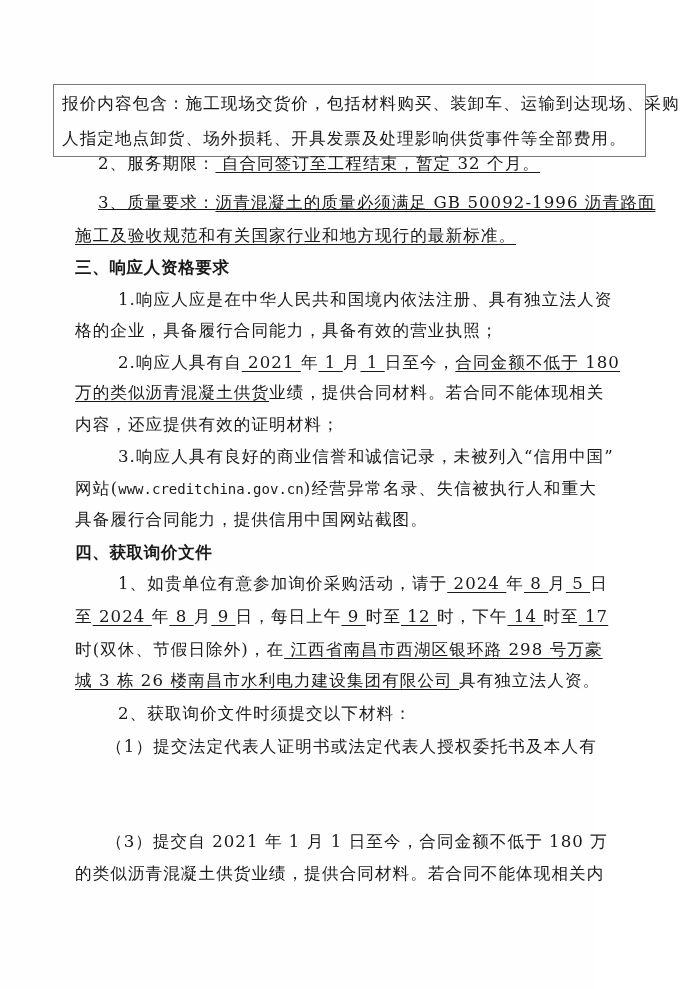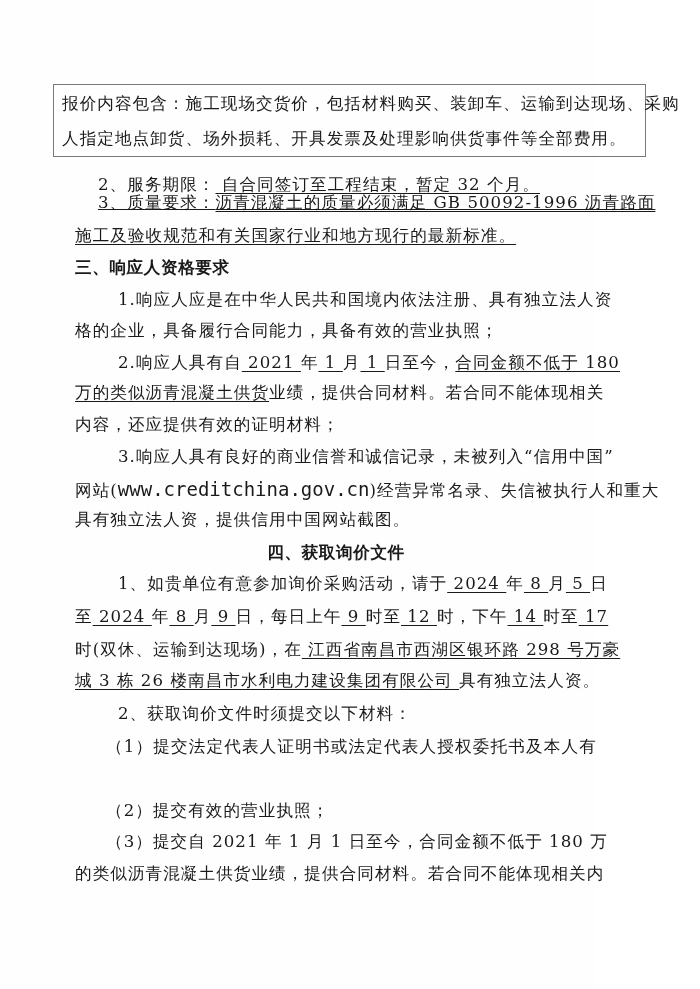--- a/index.html
+++ b/index.html
@@ -8,55 +8,54 @@
   .page { position: absolute; left: 0; top: 0; width: 596px; height: 989px; background: #fefefe; }
   .box { position: absolute; left: 53px; top: 84px; width: 593px; height: 73px;
          border: 1px solid #7a7a7a; box-sizing: border-box; }
   .line { position: absolute; left: 75px; width: 522px; height: 24px; line-height: 24px;
           font-size: 16.6px; white-space: nowrap; letter-spacing: 1.05px; }
   .jus { text-align: justify; text-align-last: justify; }
   .ind { left: 118px; width: 479px; }
   .ind2 { left: 98px; width: 499px; }
   .u { text-decoration: underline; text-decoration-thickness: 1px; text-underline-offset: 3px; }
   .b { font-weight: bold; font-family: "DejaVu Sans", "Liberation Sans", sans-serif; letter-spacing: 0.6px; }
-  .mono { font-family: "DejaVu Sans Mono", "Liberation Mono", monospace; letter-spacing: 0; font-size: 19px; margin-top: 31px; }
+  .mono { font-family: "DejaVu Sans Mono", "Liberation Mono", monospace; letter-spacing: 0; font-size: 14px; margin-top: 31px; }
 </style>
 </head>
 <body>
 
 <div class="page">
 
   <div class="box"></div>
   <div class="line jus" style="top:92px; left:62px; width:577px;">报价内容包含：施工现场交货价，包括材料购买、装卸车、运输到达现场、采购</div>
   <div class="line" style="top:127px; left:62px; width:577px;">人指定地点卸货、场外损耗、开具发票及处理影响供货事件等全部费用。</div>
 
-  <div class="line ind2" style="top:173px;"><span>2、服务期限：</span><span class="u"> 自合同签订至工程结束，暂定 32 个月。 </span></div>
+  <div class="line ind2" style="top:152px;"><span>2、服务期限：</span><span class="u"> 自合同签订至工程结束，暂定 32 个月。 </span></div>
 
   <div class="line ind2 jus" style="top:191px; width:499px;text-decoration:underline;"><span>3、质量要求：</span><span class="u">沥青混凝土的质量必须满足 GB 50092-1996 沥青路面</span></div>
   <div class="line" style="top:224px;"><span class="u">施工及验收规范和有关国家行业和地方现行的最新标准。</span></div>
 
   <div class="line b" style="top:256px;">三、响应人资格要求</div>
 
   <div class="line ind jus" style="top:288px;">1.响应人应是在中华人民共和国境内依法注册、具有独立法人资</div>
   <div class="line" style="top:319px;">格的企业，具备履行合同能力，具备有效的营业执照；</div>
 
   <div class="line ind jus" style="top:351px;"><span>2.响应人具有自</span><span class="u"> 2021 </span><span>年</span><span class="u"> 1 </span><span>月</span><span class="u"> 1 </span><span>日至今，</span><span class="u">合同金额不低于 180</span></div>
   <div class="line jus" style="top:381px;"><span class="u">万的类似沥青混凝土供货</span><span>业绩，提供合同材料。若合同不能体现相关</span></div>
   <div class="line" style="top:413px;">内容，还应提供有效的证明材料；</div>
 
   <div class="line ind jus" style="top:445px;">3.响应人具有良好的商业信誉和诚信记录，未被列入“信用中国”</div>
   <div class="line jus" style="top:477px;"><span>网站(</span><span class="mono">www.creditchina.gov.cn</span><span>)经营异常名录、失信被执行人和重大</span></div>
-  <div class="line" style="top:508px;">具有独立法人资，提供信用中国网站截图。</div>
+  <div class="line" style="top:508px;">具备履行合同能力，提供信用中国网站截图。</div>
 
-  <div class="line b" style="top:541px;text-align:center;">四、获取询价文件</div>
+  <div class="line b" style="top:541px;">四、获取询价文件</div>
 
   <div class="line ind jus" style="top:572px;"><span>1、如贵单位有意参加询价采购活动，请于</span><span class="u"> 2024 </span><span>年</span><span class="u"> 8 </span><span>月</span><span class="u"> 5 </span><span>日</span></div>
   <div class="line jus" style="top:605px;"><span>至</span><span class="u"> 2024 </span><span>年</span><span class="u"> 8 </span><span>月</span><span class="u"> 9 </span><span>日，每日上午</span><span class="u"> 9 </span><span>时至</span><span class="u"> 12 </span><span>时，下午</span><span class="u"> 14 </span><span>时至</span><span class="u">  17 </span></div>
-  <div class="line jus" style="top:638px;"><span>时(双休、运输到达现场)，在</span><span class="u"> 江西省南昌市西湖区银环路 298 号万豪</span></div>
+  <div class="line jus" style="top:638px;"><span>时(双休、节假日除外)，在</span><span class="u"> 江西省南昌市西湖区银环路 298 号万豪</span></div>
   <div class="line" style="top:669px;"><span class="u">城 3 栋 26 楼南昌市水利电力建设集团有限公司 </span><span>具有独立法人资。</span></div>
 
   <div class="line ind" style="top:702px;">2、获取询价文件时须提交以下材料：</div>
   <div class="line ind2 jus" style="top:735px; left:106px; width:491px;">（1）提交法定代表人证明书或法定代表人授权委托书及本人有</div>
-  <div class="line" style="top:799px; left:106px;">（2）提交有效的营业执照；</div>
   <div class="line jus" style="top:830px; left:106px; width:491px;">（3）提交自 2021 年 1 月 1 日至今，合同金额不低于 180 万</div>
   <div class="line jus" style="top:862px;">的类似沥青混凝土供货业绩，提供合同材料。若合同不能体现相关内</div>
 
 </div>
 
 </body></html>

